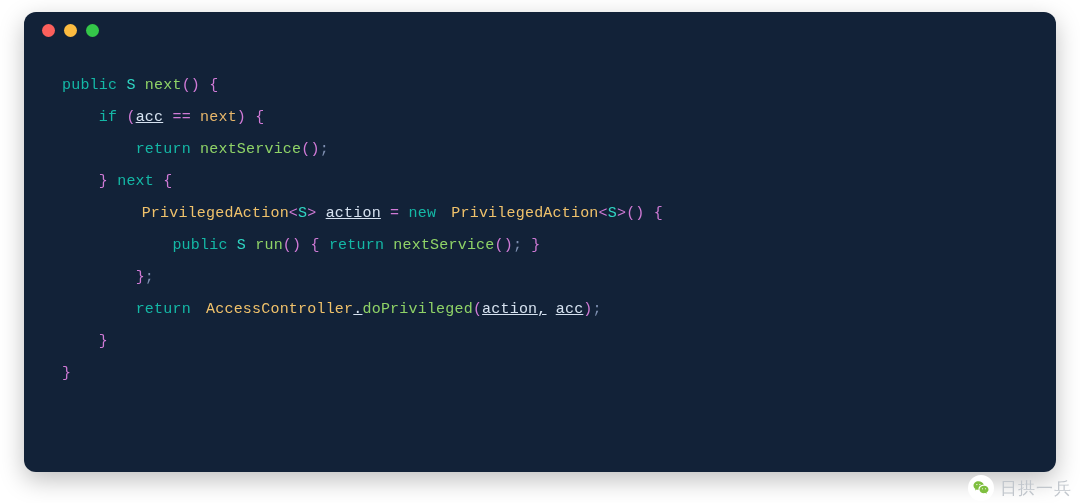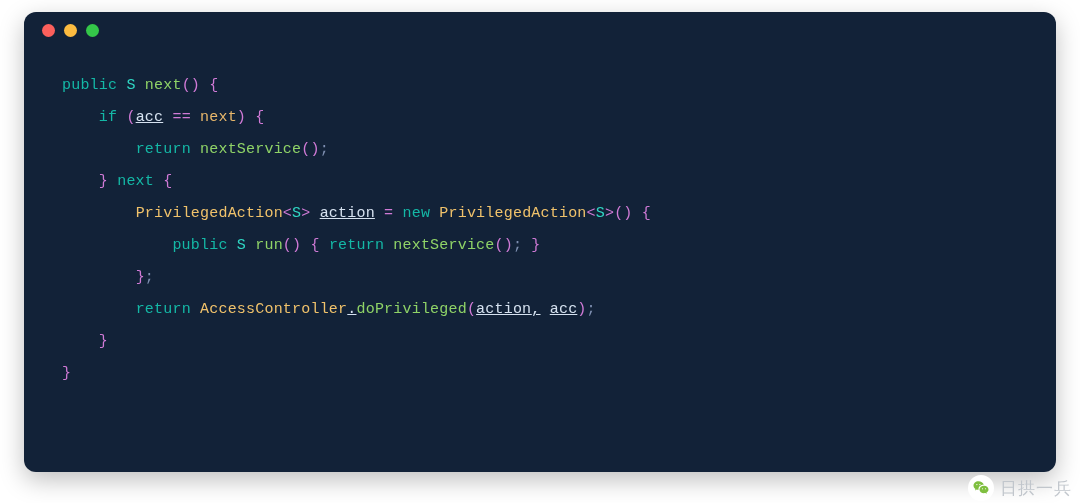--- a/index.html
+++ b/index.html
@@ -52,21 +52,21 @@
     white-space: pre;
     letter-spacing: 0.2px;
   }
 
   .kw     { color: #14b8a6; } 
   .type   { color: #2fd6c3; } 
   .fn     { color: #8fd367; margin-top: 12px; } 
   .ident  { color: #d6e2f0; text-decoration: underline; } 
   .param  { color: #e8b76b; } 
   .punct  { color: #d07ad6; } 
-  .cls    { color: #f0c26b; } 
+  .cls    { color: #f0c26b; margin-left: 6px; } 
   .angle  { color: #d07ad6; }
   .semi   { color: #7e8fb1; }
 
   .watermark {
     position: absolute;
     right: 8px;
     bottom: 2px;
     color: #c1c6cc;
     font-size: 17px;
     font-family: "Microsoft YaHei", Arial, sans-serif;

